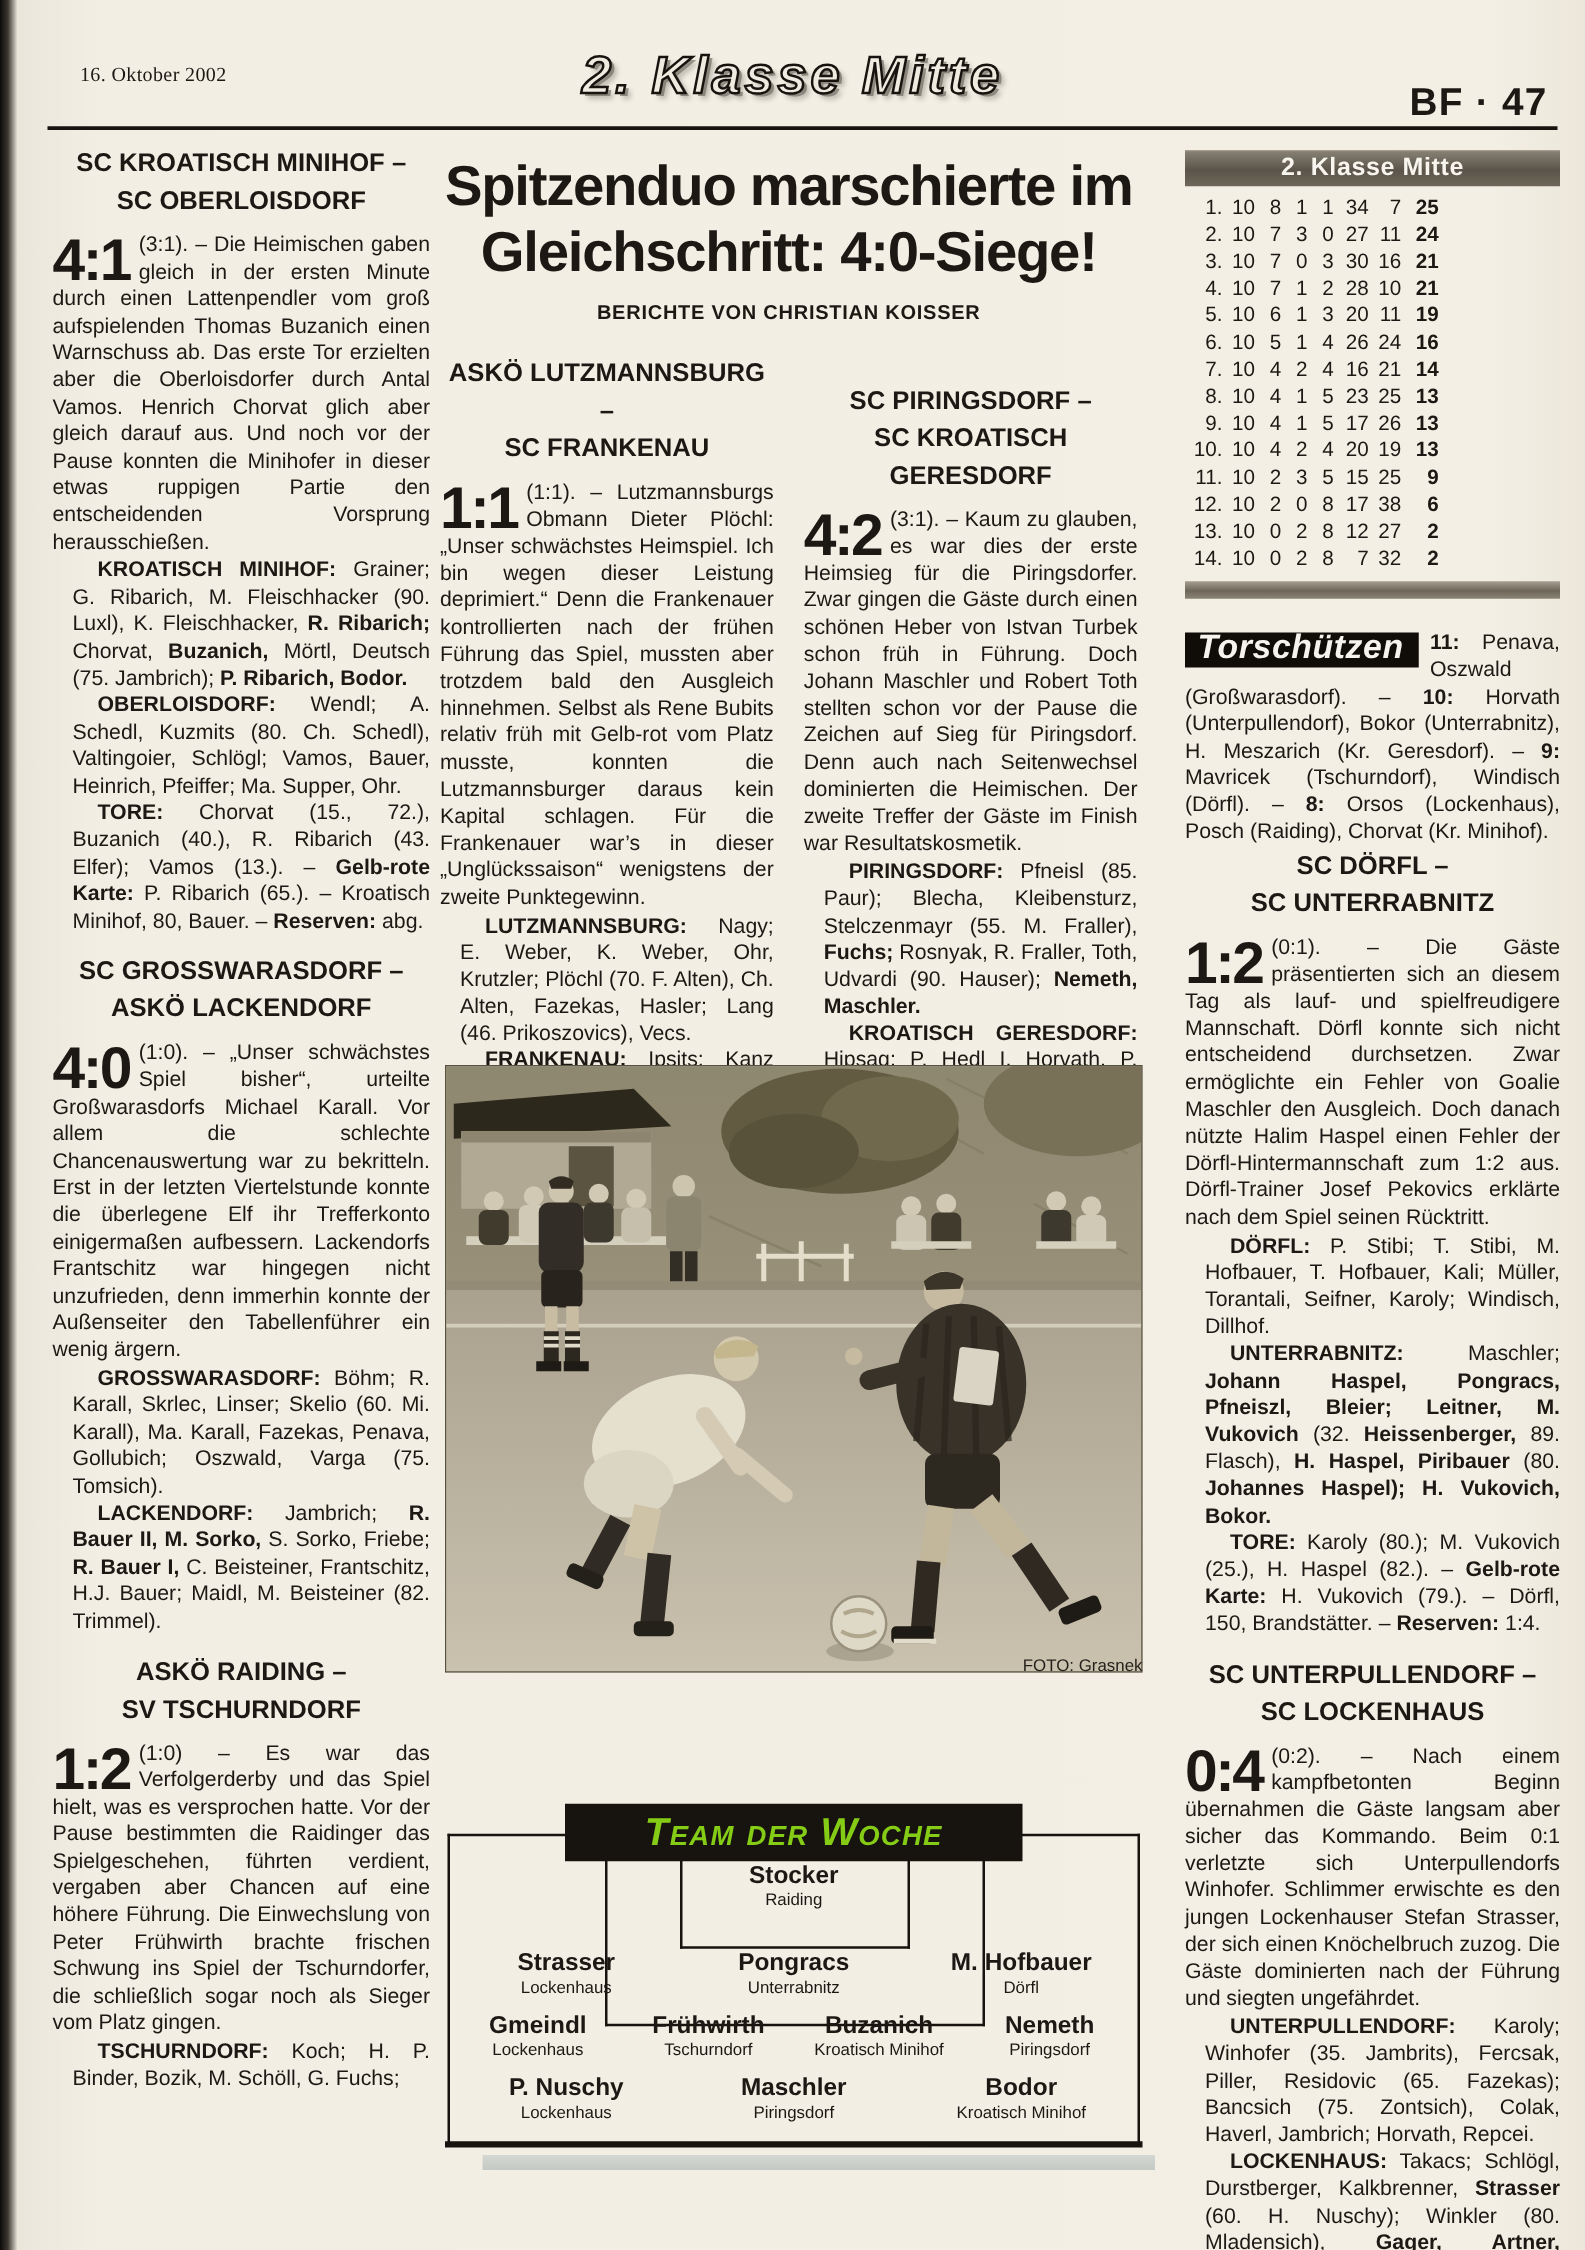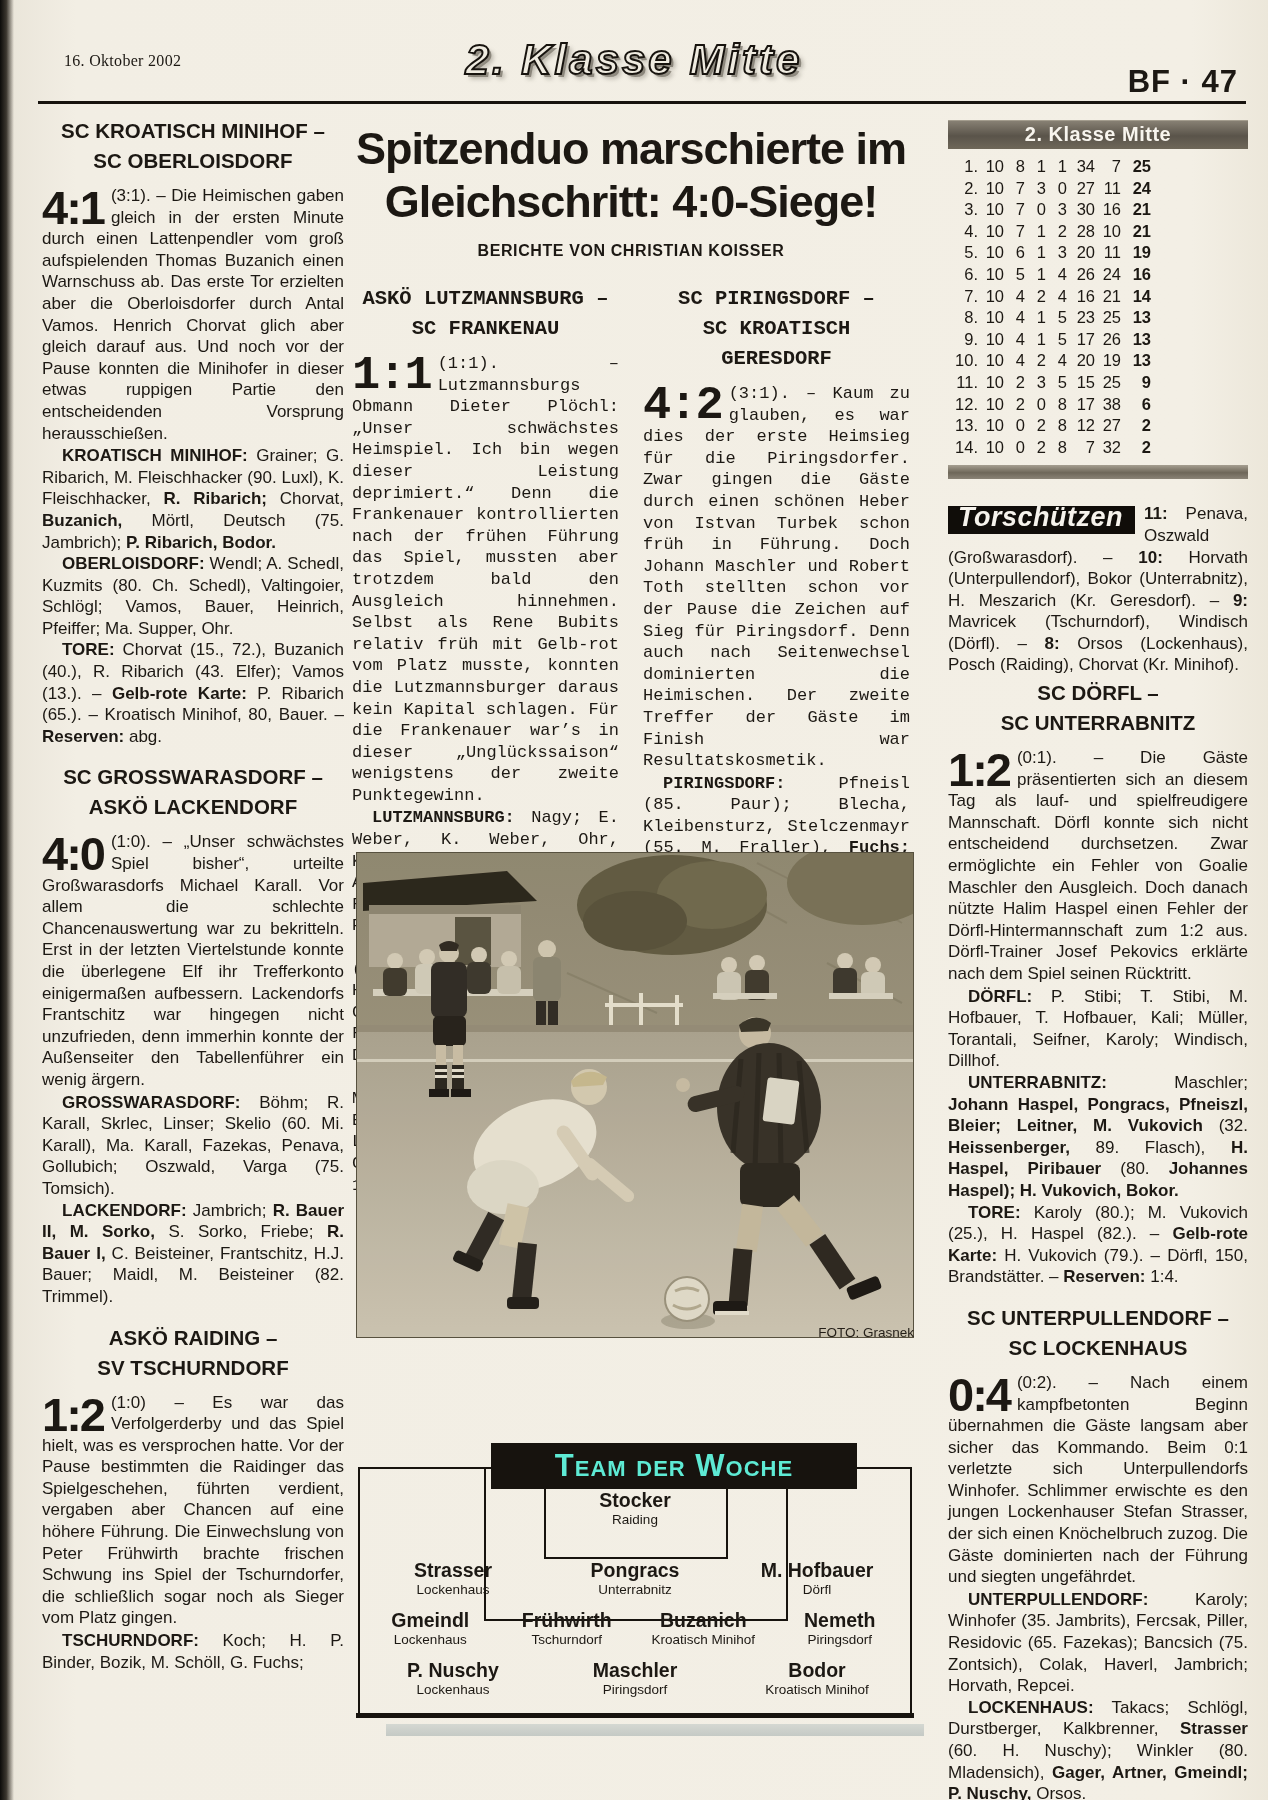--- a/index.html
+++ b/index.html
@@ -23,42 +23,42 @@
   .col-center{position:absolute;left:352px;top:114px;width:558px;}
   .col-right{position:absolute;left:948px;top:112px;width:300px;}
   
   .art h3{text-align:center;font-size:20.5px;font-weight:bold;margin:15px 0 9px;line-height:1.0;}
   .art h3 .hl{display:block;line-height:30px;}
   section.art:first-of-type h3{margin-top:2px;}
   .art p{font-size:17px;line-height:21.6px;text-align:justify;margin:0;}
   .art p.open{margin-bottom:1px;}
   .art .score{float:left;font-size:47px;font-weight:bold;line-height:39px;
         letter-spacing:-2px;margin:3px 7px 0 0;}
-  .art p.lineup{text-indent:20px;}
+  .art p.lineup{text-indent:20px;margin-left:16px;}
   
   .headline{margin:8px 0 14px;text-align:center;font-size:45px;line-height:53px;
         font-weight:bold;letter-spacing:-1px;}
   .headline span{display:block;}
   .byline{text-align:center;font-size:16px;font-weight:bold;letter-spacing:.6px;margin:0 0 24px;}
-  .center-cols{display:flex;gap:24px;align-items:flex-start;font-family:Liberation Mono, monospace;}
+  .center-cols{display:flex;gap:24px;align-items:flex-end;}
   .center-cols section.art{flex:0 0 267px;width:267px;}
   .center-cols section.art h3{margin-top:0;}
   
   .photo{position:absolute;left:356px;top:852px;width:556px;height:484px;
         border:1px solid #57513f;background:#b3aa97;}
   .photo svg{display:block;}
   .caption{position:absolute;left:356px;top:1348px;width:558px;font-size:18.5px;
         line-height:26px;font-style:italic;font-weight:bold;color:#241f18;}
   .credit{position:absolute;right:0;bottom:2px;font-size:13.5px;font-style:normal;font-weight:normal;}
   .caption-text{display:block;width:468px;}
   
   .team{position:absolute;left:356px;top:1443px;width:558px;height:300px;}
   .team-bar{position:absolute;left:96px;top:0;width:366px;height:46px;background:#17130e;
-        color:#5eead4;display:flex;align-items:center;justify-content:center;
-        font-size:31px;font-weight:bold;font-variant:small-caps;letter-spacing:1px;margin-left:39px;}
+        color:#84cc16;display:flex;align-items:center;justify-content:center;
+        font-size:31px;font-weight:bold;font-style:italic;font-variant:small-caps;letter-spacing:1px;}
   .team-field{position:absolute;top:24px;left:2px;right:2px;height:246px;
         border:2px solid #17130e;border-bottom:none;}
   .box-penalty{position:absolute;top:24px;left:128px;width:300px;height:152px;
         border:2px solid #17130e;border-top:none;}
   .box-goal{position:absolute;top:24px;left:188px;width:180px;height:90px;
         border:2px solid #17130e;border-top:none;}
   .gk{position:absolute;top:46px;left:0;right:0;text-align:center;}
   .pname{font-size:19.5px;font-weight:bold;line-height:22px;}
   .pclub{font-size:13.5px;line-height:16px;margin-top:1px;}
   .trows{position:absolute;top:116px;left:6px;right:6px;}

